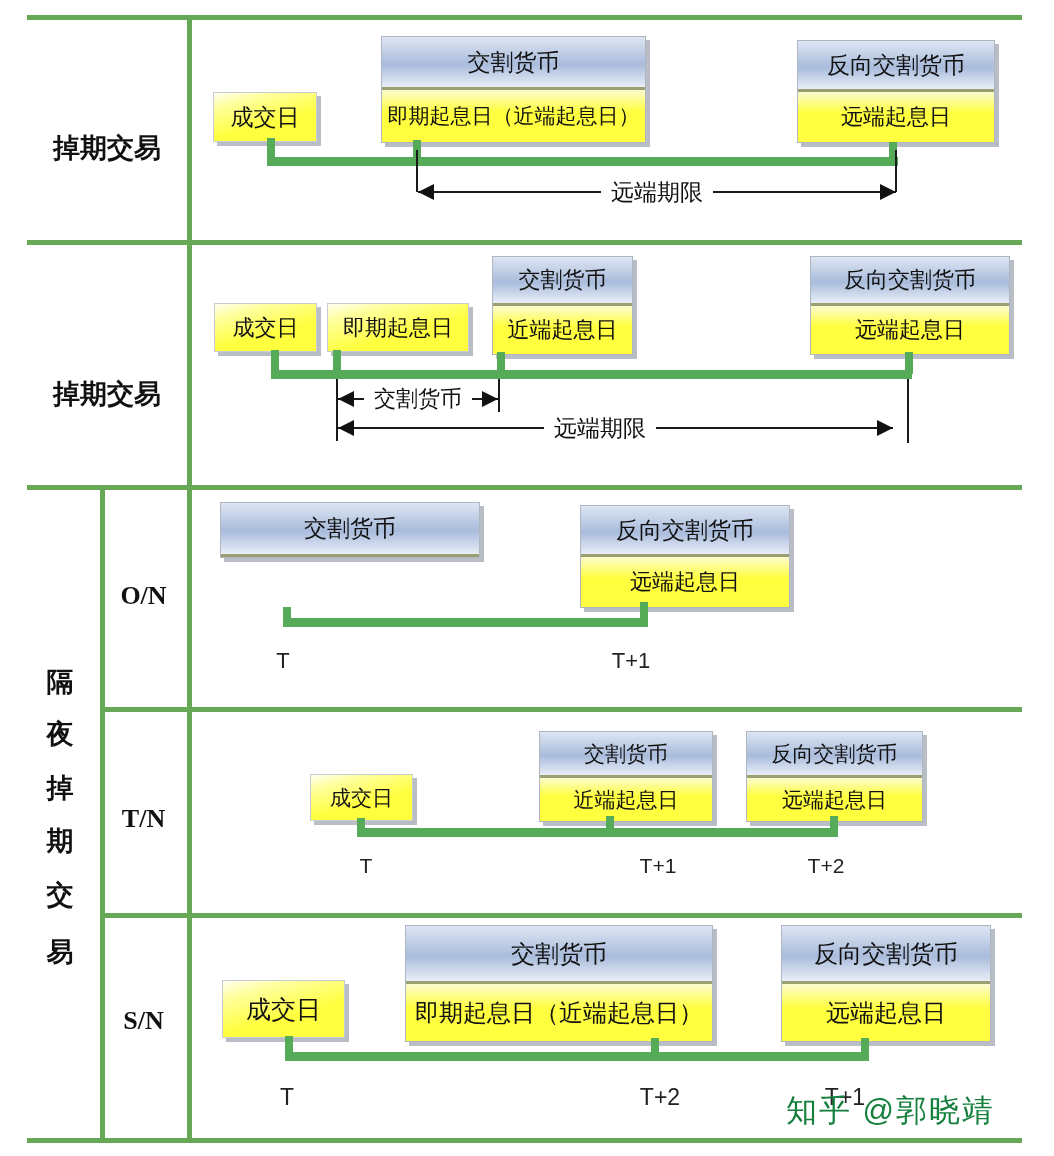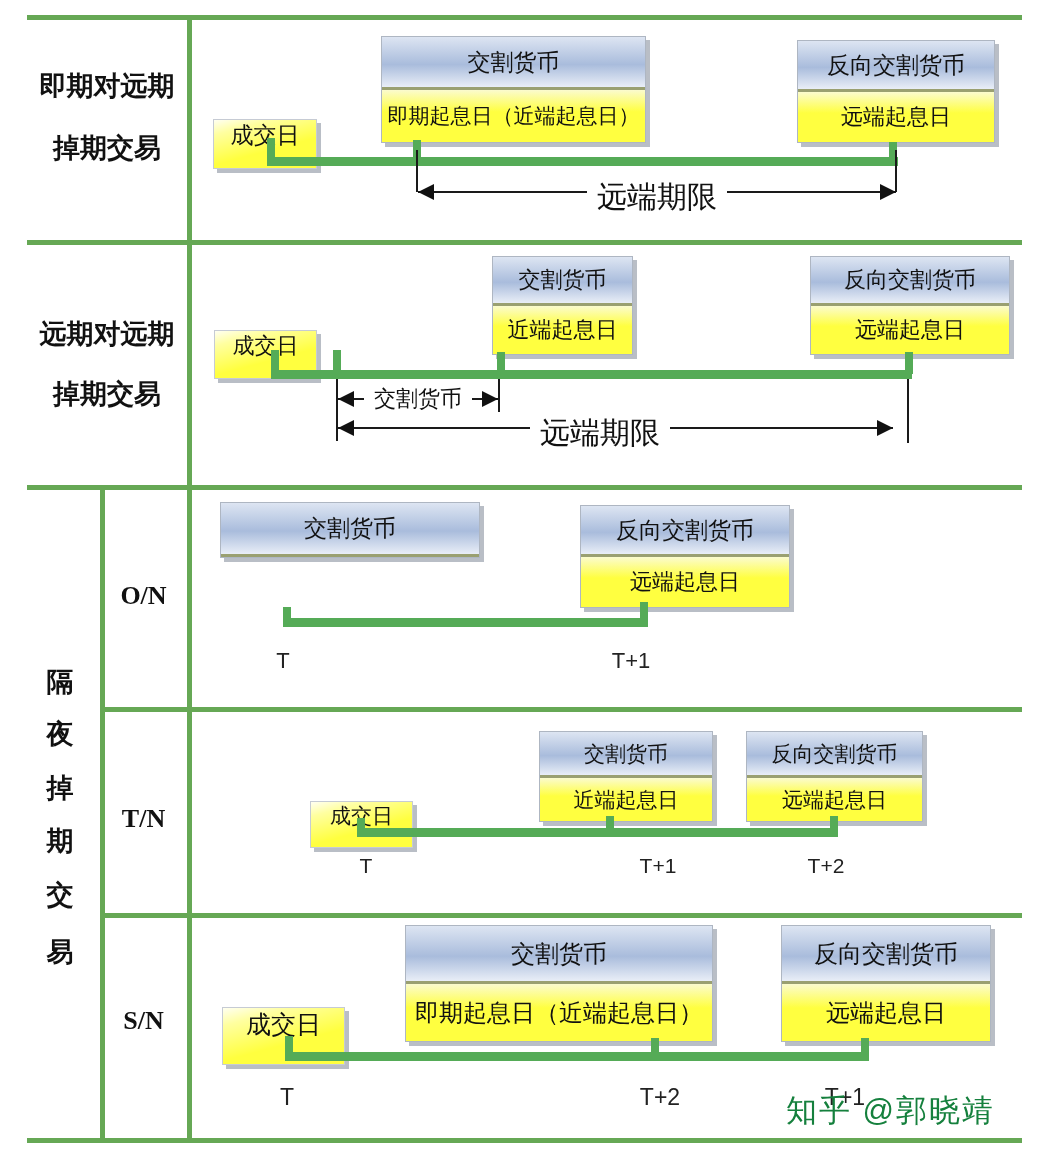--- a/index.html
+++ b/index.html
@@ -10,25 +10,25 @@
   .v{position:absolute;width:5px;background:#66a855;}
   
   .cbar{position:absolute;height:9px;background:#55ab57;}
   .criser{position:absolute;width:8px;background:#55ab57;}
   
   .tick{position:absolute;width:2px;background:#1a1a1a;}
   .aline{position:absolute;height:2px;background:#1a1a1a;}
   .ah{position:absolute;width:0;height:0;border-top:8px solid transparent;border-bottom:8px solid transparent;}
   .ah.l{border-right:16px solid #111;}
   .ah.r{border-left:16px solid #111;}
-  .alabel{position:absolute;background:#fff;padding:0 10px;font-size:30px;transform:translateX(-50%);white-space:nowrap;}
+  .alabel{position:absolute;background:#fff;padding:0 10px;font-size:23px;transform:translateX(-50%);white-space:nowrap;}
   
-  .ybox{position:absolute;display:flex;align-items:flex-start;justify-content:center;
+  .ybox{position:absolute;display:flex;align-items:center;justify-content:center;
         background:linear-gradient(165deg,#fffff2 0%,#ffffa0 20%,#ffff3f 60%,#ffff3f 100%);
-        border:1px solid #c6cbd4;box-shadow:4px 4px 0 #b9bec6;font-size:23px;white-space:nowrap;margin-top:27px;}
+        border:1px solid #c6cbd4;box-shadow:4px 4px 0 #b9bec6;font-size:23px;white-space:nowrap;}
   .cbox{position:absolute;display:flex;flex-direction:column;border:1px solid #aeb6c2;
         box-shadow:4px 4px 0 #b9bec6;}
   .cbox .hd{display:flex;align-items:center;justify-content:center;font-size:23px;white-space:nowrap;
         background:linear-gradient(180deg,#dde5f2 0%,#a9bcdc 55%,#e9eef7 100%);
         border-bottom:3px solid #9aa071;}
   .cbox .bd{display:flex;align-items:center;justify-content:center;font-size:22px;white-space:nowrap;
         background:linear-gradient(180deg,#fbfbce 0%,#ffff40 42%,#ffff40 100%);}
   
   .rowlabel{position:absolute;left:27px;width:160px;text-align:center;font-size:27px;font-weight:bold;
         font-family:"Liberation Serif","DejaVu Serif",serif;white-space:nowrap;}
@@ -46,21 +46,20 @@
 
   <div class="h" style="left:27px;top:15px;width:995px;"></div>
   <div class="h" style="left:27px;top:240px;width:995px;"></div>
   <div class="h" style="left:27px;top:485px;width:995px;"></div>
   <div class="h" style="left:100px;top:707px;width:922px;"></div>
   <div class="h" style="left:100px;top:913px;width:922px;"></div>
   <div class="h" style="left:27px;top:1138px;width:995px;"></div>
   <div class="v" style="left:187px;top:15px;height:1128px;"></div>
   <div class="v" style="left:100px;top:485px;height:658px;"></div>
 
-  <div class="rowlabel" style="top:68px;">即期对远期</div>
   <div class="rowlabel" style="top:130px;">掉期交易</div>
 
   <div class="ybox" style="left:213px;top:92px;width:102px;height:48px;">
     <span>成交日</span>
   </div>
 
   <div class="cbox" style="left:381px;top:36px;width:263px;">
     <div class="hd" style="height:50px;">交割货币</div>
     <div class="bd" style="height:52px;font-size:21px;">即期起息日（近端起息日）</div>
   </div>
@@ -75,25 +74,27 @@
   <div class="criser" style="left:889px;top:142px;height:18px;"></div>
   <div class="cbar" style="left:267px;top:157px;width:631px;"></div>
 
   <div class="tick" style="left:416px;top:150px;height:42px;"></div>
   <div class="tick" style="left:895px;top:150px;height:42px;"></div>
   <div class="aline" style="left:418px;top:191px;width:478px;"></div>
   <div class="ah l" style="left:418px;top:184px;"></div>
   <div class="ah r" style="left:880px;top:184px;"></div>
   <div class="alabel" style="left:657px;top:177px;">远端期限</div>
 
-  <div class="rowlabel" style="top:316px;">远期对远期</div>
   <div class="rowlabel" style="top:376px;">掉期交易</div>
 
   <div class="ybox" style="left:214px;top:303px;width:101px;height:47px;font-size:22px;">
     <span>成交日</span>
+  </div>
+  <div class="ybox" style="left:327px;top:303px;width:140px;height:47px;font-size:22px;">
+    <span>即期起息日</span>
   </div>
 
   <div class="cbox" style="left:492px;top:256px;width:139px;">
     <div class="hd" style="height:46px;font-size:22px;">交割货币</div>
     <div class="bd" style="height:48px;font-size:22px;">近端起息日</div>
   </div>
   <div class="cbox" style="left:810px;top:256px;width:198px;">
     <div class="hd" style="height:46px;font-size:22px;">反向交割货币</div>
     <div class="bd" style="height:48px;font-size:22px;">远端起息日</div>
   </div>

